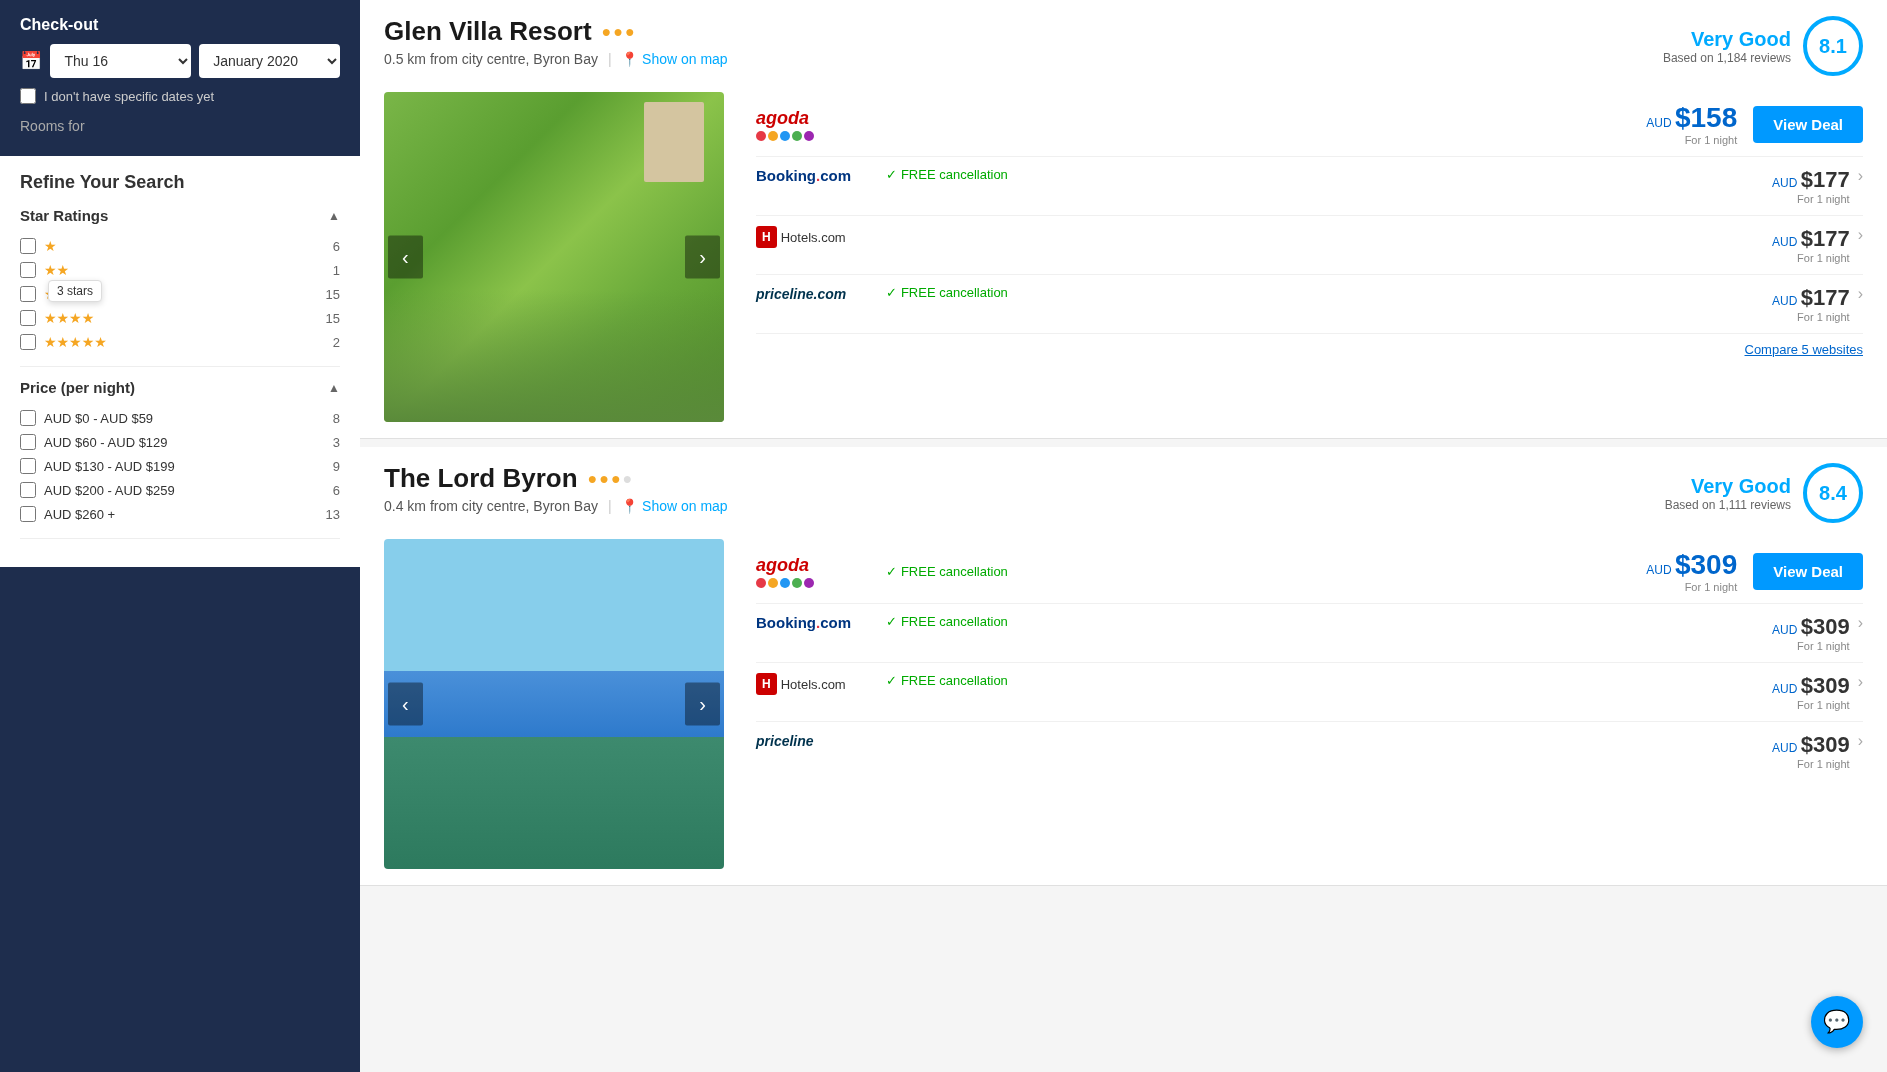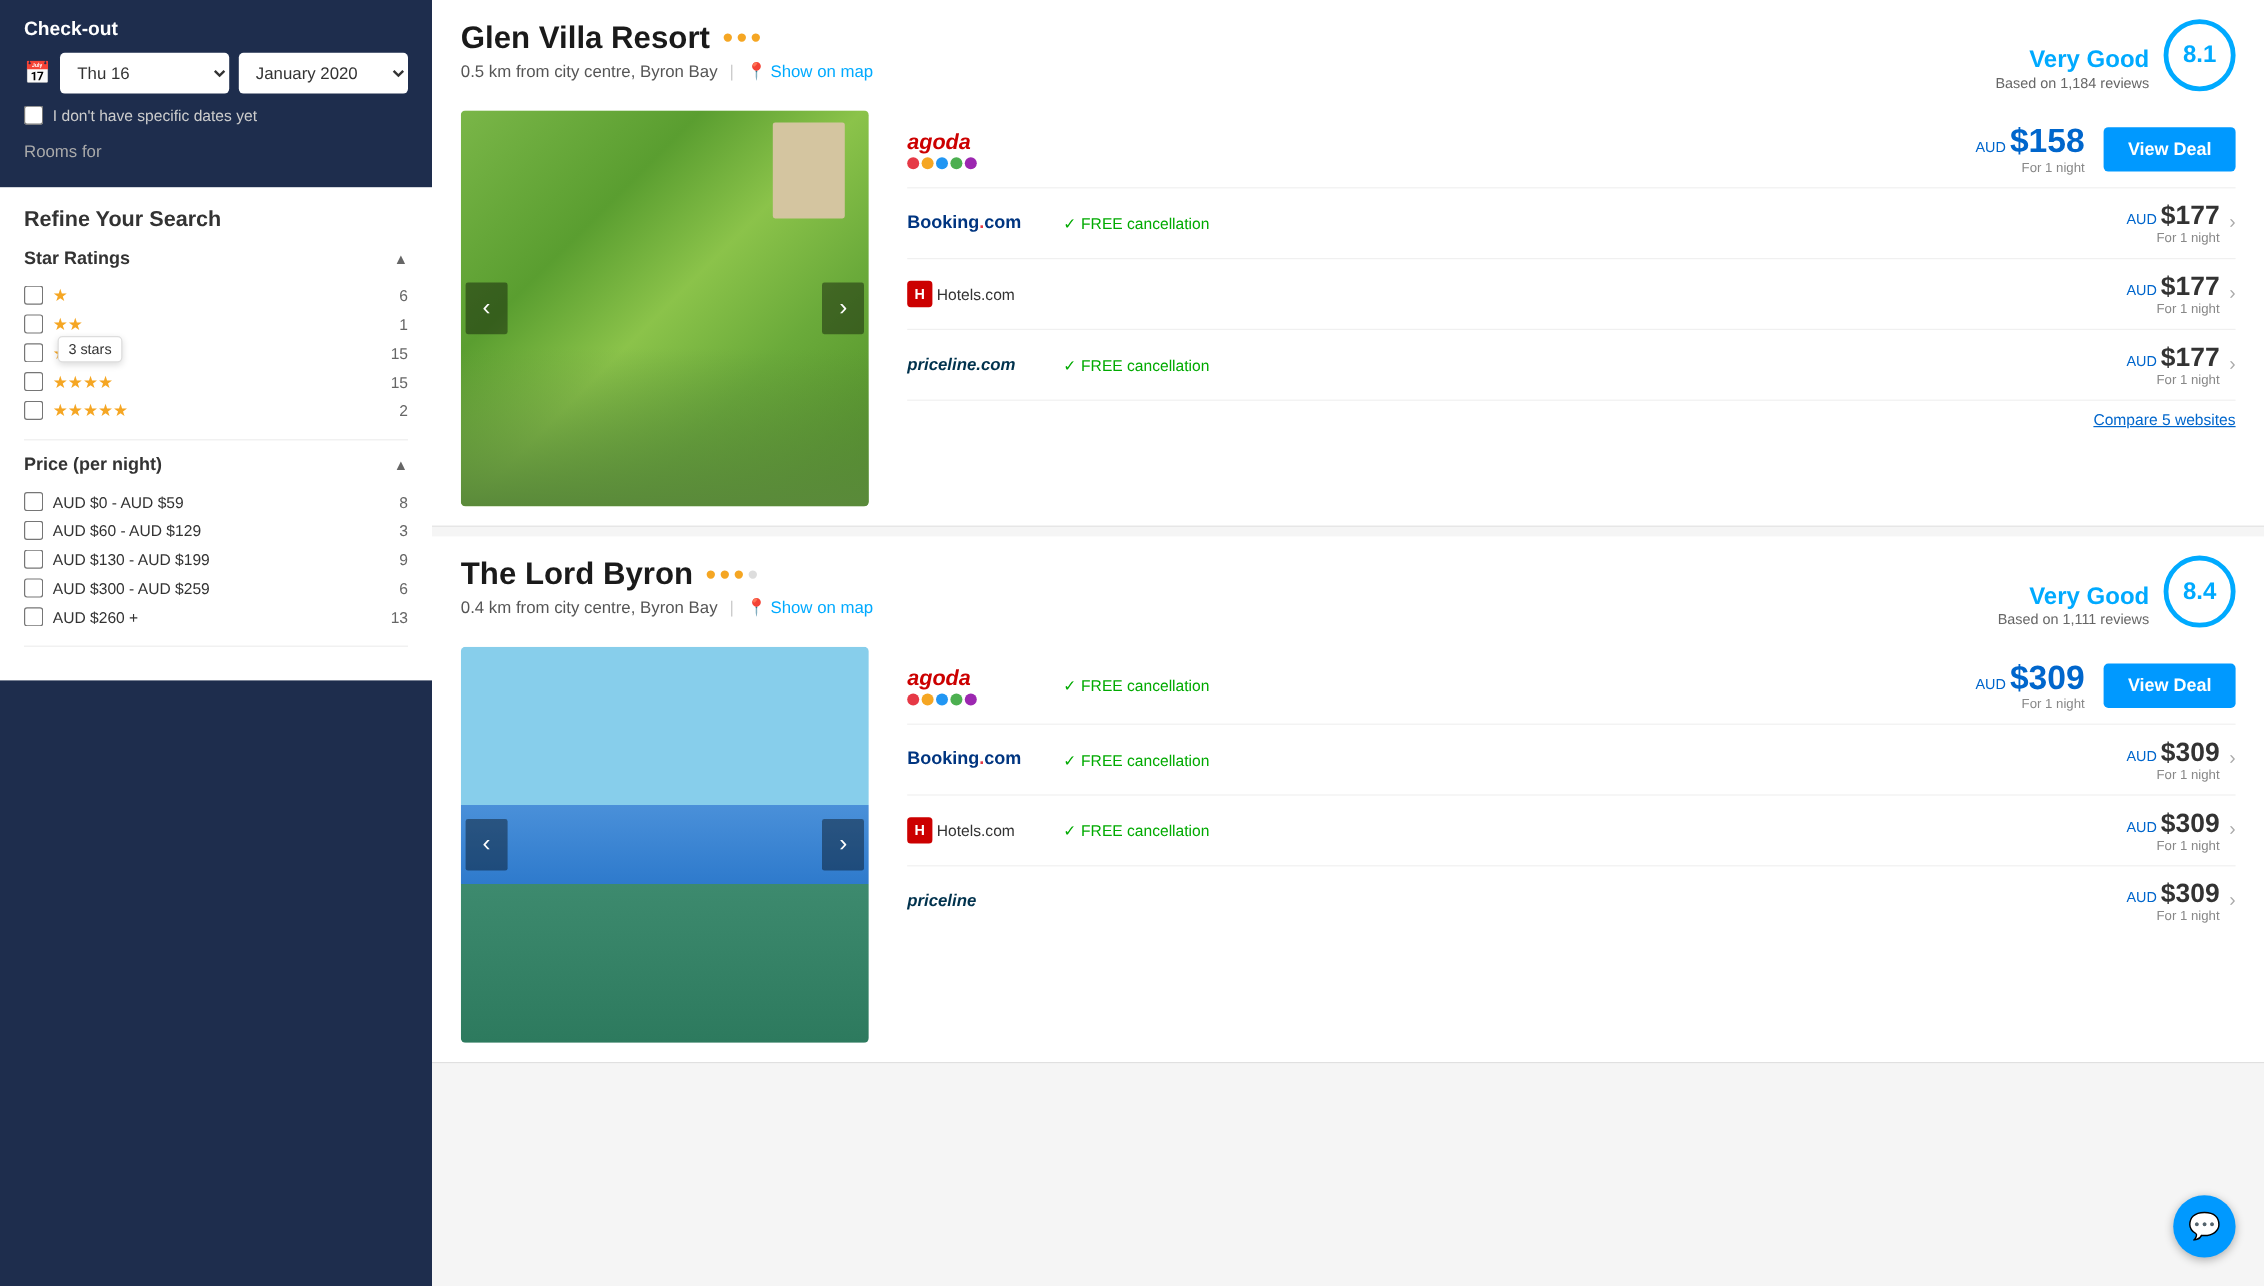--- a/index.html
+++ b/index.html
@@ -75,21 +75,21 @@
     .hotel-title-area { flex: 1; }
     .hotel-name-row { display: flex; align-items: center; gap: 10px; margin-bottom: 4px; }
     .hotel-name { font-size: 26px; font-weight: bold; color: #1a1a1a; }
     .hotel-stars { display: flex; gap: 2px; }
     .hotel-star { color: #f5a623; font-size: 16px; }
     .hotel-location { font-size: 14px; color: #555; display: flex; align-items: center; gap: 6px; }
     .show-on-map { color: #00aaff; text-decoration: none; font-size: 14px; display: flex; align-items: center; gap: 3px; }
     .pipe { color: #ccc; margin: 0 4px; }
 
     
-    .score-area { display: flex; align-items: flex-end; gap: 12px; }
+    .score-area { display: flex; align-items: center; gap: 12px; }
     .score-circle {
       width: 60px; height: 60px; border-radius: 50%;
       border: 4px solid #00aaff; display: flex; align-items: center; justify-content: center;
       font-size: 20px; font-weight: bold; color: #00aaff; background: white;
       position: relative;
     }
     .score-label { font-size: 20px; font-weight: bold; color: #00aaff; }
     .score-reviews { font-size: 12px; color: #666; max-width: 140px; }
 
     
@@ -98,21 +98,21 @@
     .img-nav {
       position: absolute; top: 50%; transform: translateY(-50%);
       background: rgba(0,0,0,0.4); color: white; border: none; cursor: pointer;
       font-size: 20px; padding: 10px 14px; border-radius: 2px;
     }
     .img-nav.prev { left: 4px; }
     .img-nav.next { right: 4px; }
 
     
     .deals-section { flex: 1; padding-left: 32px; }
-    .deal-row { display: flex; align-items: center; padding: 10px 0; border-bottom: 1px solid #f0f0f0; }
+    .deal-row { display: flex; align-items: flex-start; padding: 10px 0; border-bottom: 1px solid #f0f0f0; }
     .deal-row:last-child { border-bottom: none; }
     .deal-logo { width: 130px; min-width: 130px; }
     .deal-cancellation { flex: 1; font-size: 13px; color: #00aa00; display: flex; align-items: center; gap: 4px; }
     .deal-price-area { text-align: right; margin-left: auto; min-width: 160px; }
     .deal-currency { font-size: 12px; color: #0066cc; }
     .deal-nights { font-size: 11px; color: #888; }
     .view-deal-btn {
       background: #0099ff; color: white; border: none; border-radius: 4px;
       padding: 10px 20px; font-size: 15px; font-weight: bold; cursor: pointer;
       white-space: nowrap; margin-left: 16px;
@@ -251,21 +251,21 @@
         <span class="price-label">AUD $60 - AUD $129</span>
         <span class="price-count">3</span>
       </div>
       <div class="price-filter-row">
         <input type="checkbox" style="">
         <span class="price-label">AUD $130 - AUD $199</span>
         <span class="price-count">9</span>
       </div>
       <div class="price-filter-row">
         <input type="checkbox" style="">
-        <span class="price-label">AUD $300 - AUD $259</span>
+        <span class="price-label">AUD $200 - AUD $259</span>
         <span class="price-count">6</span>
       </div>
       <div class="price-filter-row">
         <input type="checkbox" style="">
         <span class="price-label">AUD $260 +</span>
         <span class="price-count">13</span>
       </div>
     </div>
   </div>
 </div>

